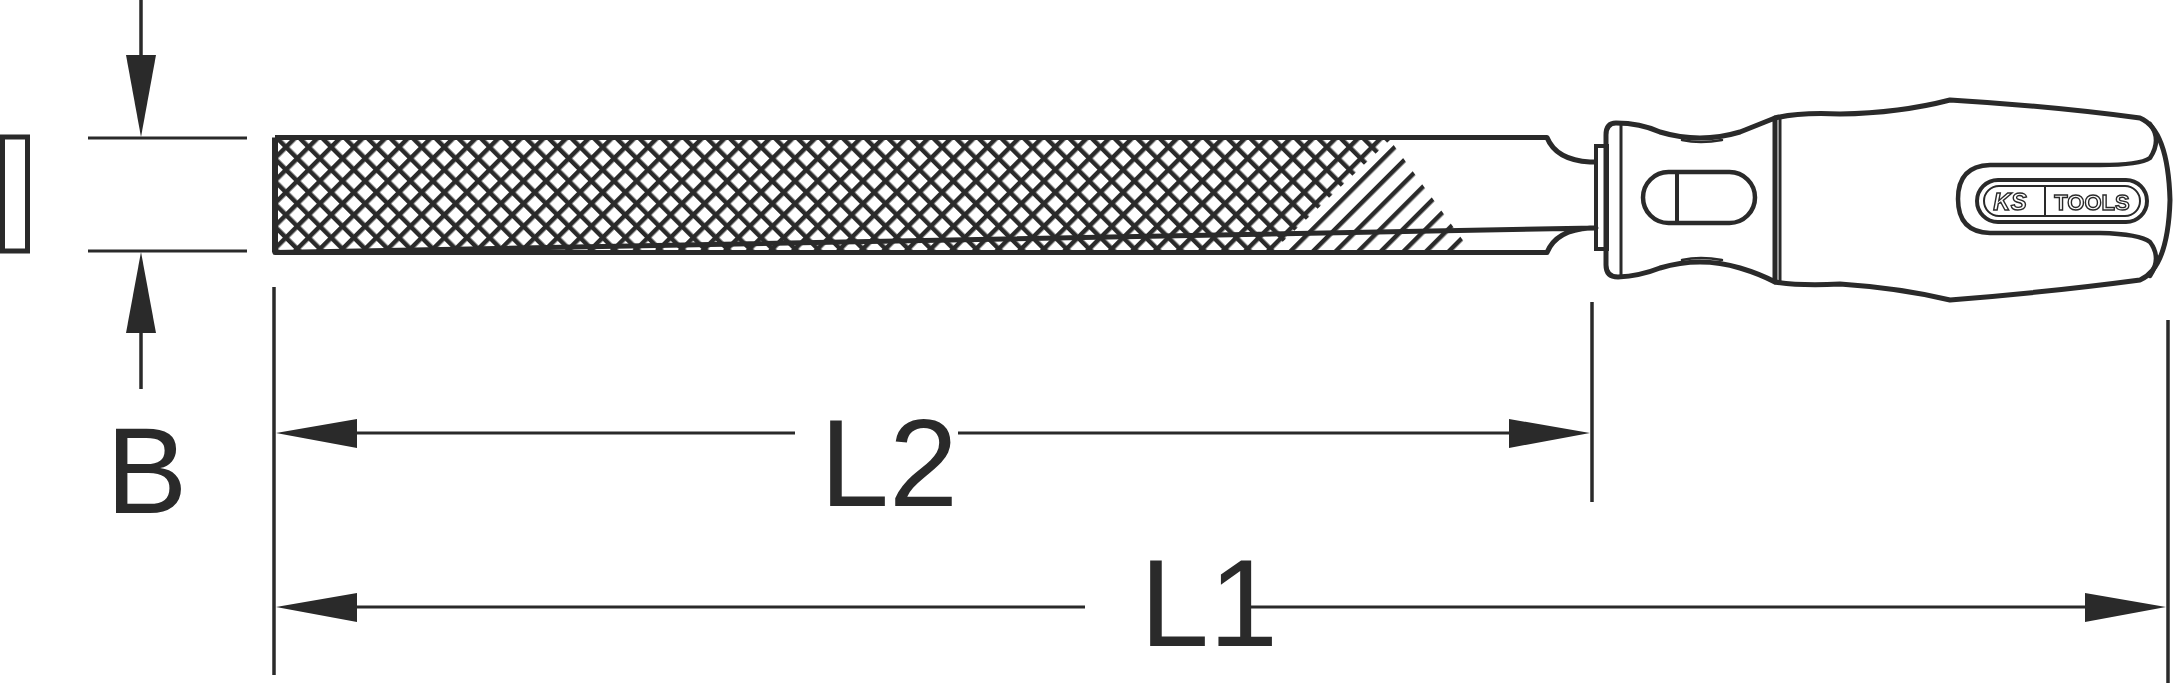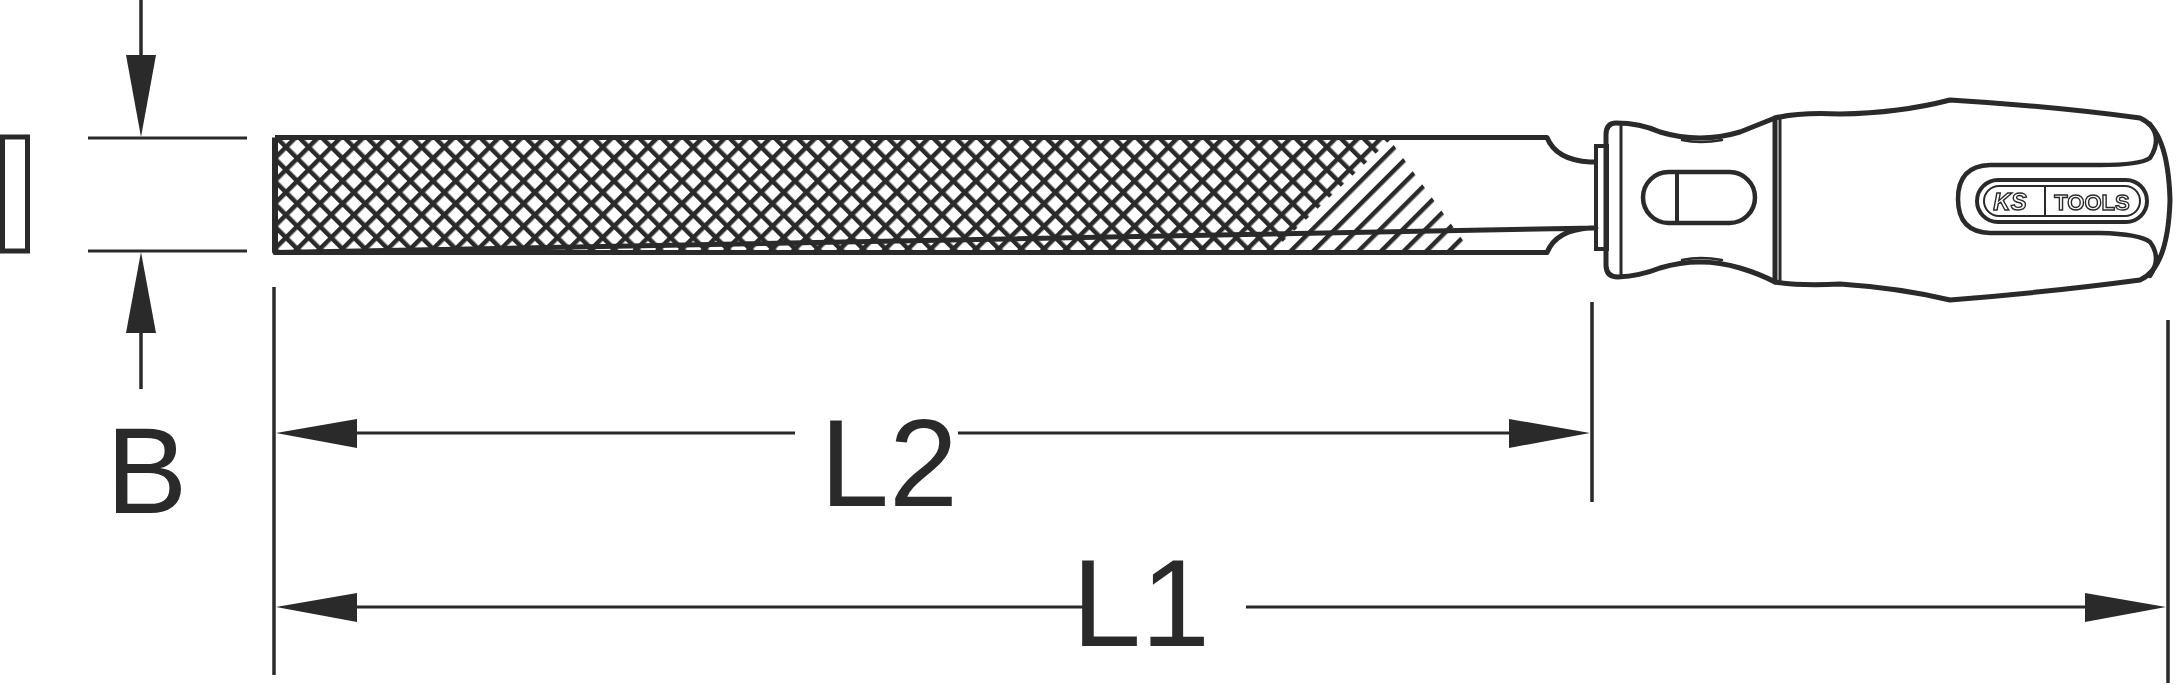--- a/index.html
+++ b/index.html
@@ -141,14 +141,14 @@
       <line x1="2168" y1="320" x2="2168" y2="683" stroke-width="3.5"></line>
       <line x1="355" y1="607" x2="1085" y2="607" stroke-width="3"></line>
       <line x1="1246" y1="607" x2="2087" y2="607" stroke-width="3"></line>
       <polygon points="276,607 357,593 357,622" stroke="none"></polygon>
       <polygon points="2166,607 2085,593 2085,622" stroke="none"></polygon>
     </g>
   </svg>
 
   <div class="dim-label" style="left:106px; top:410px; font-size:122px;">B</div>
   <div class="dim-label" style="left:820px; top:385px; font-size:124px;margin-top:16px;">L2</div>
-  <div class="dim-label" style="left:1072px; top:541px; font-size:124px;text-align:right;">L1</div>
+  <div class="dim-label" style="left:1140px; top:541px; font-size:124px;text-align:right;">L1</div>
 </div>
 
 </body></html>

